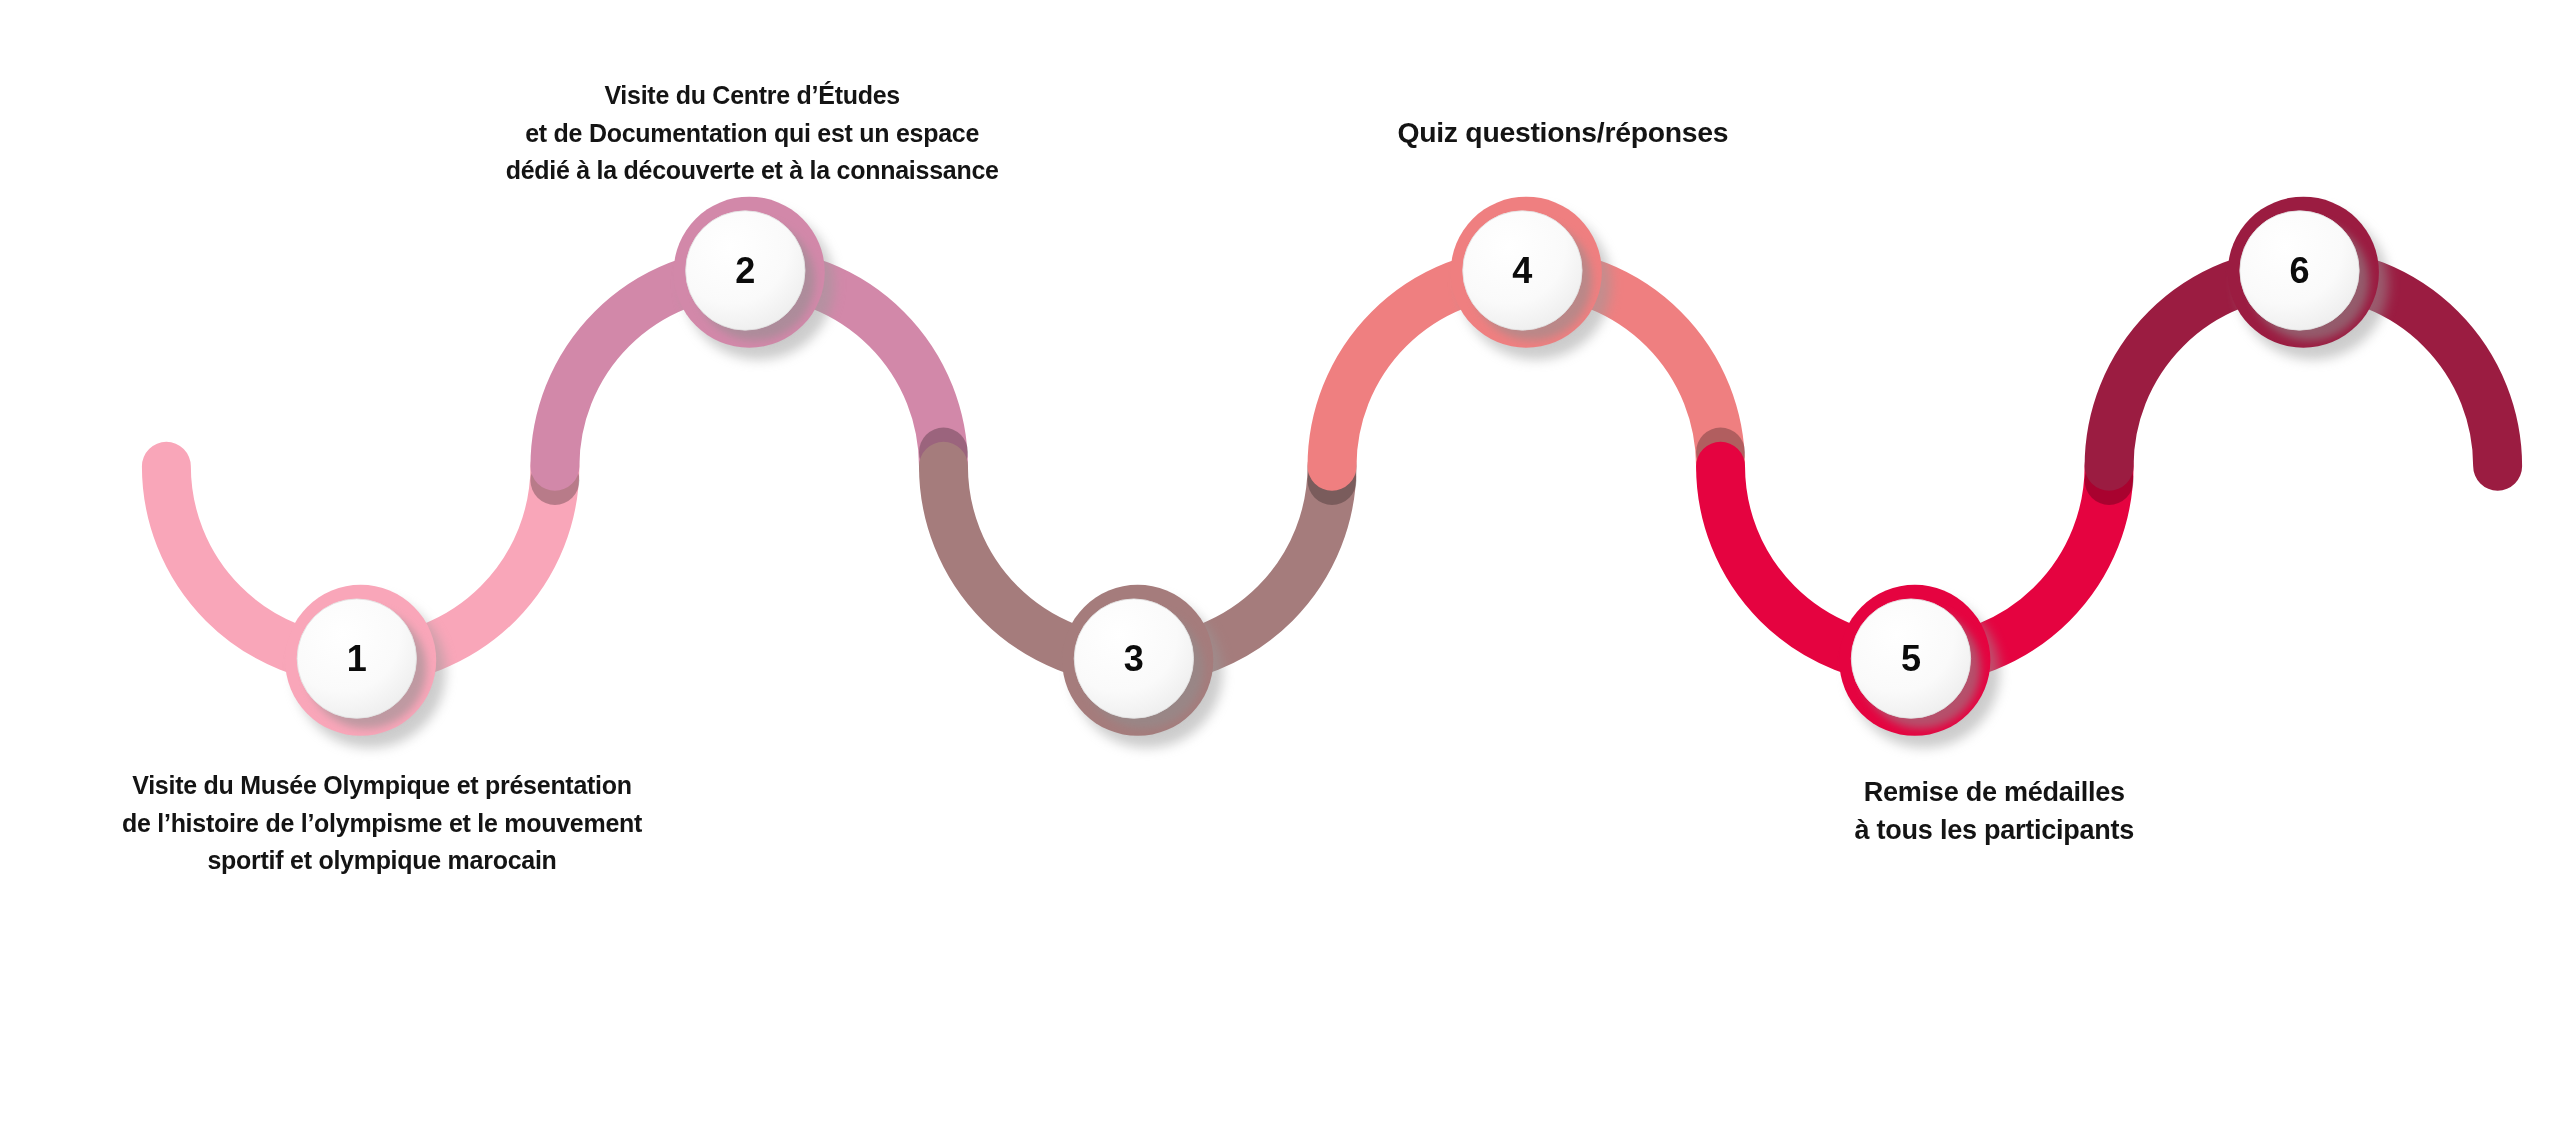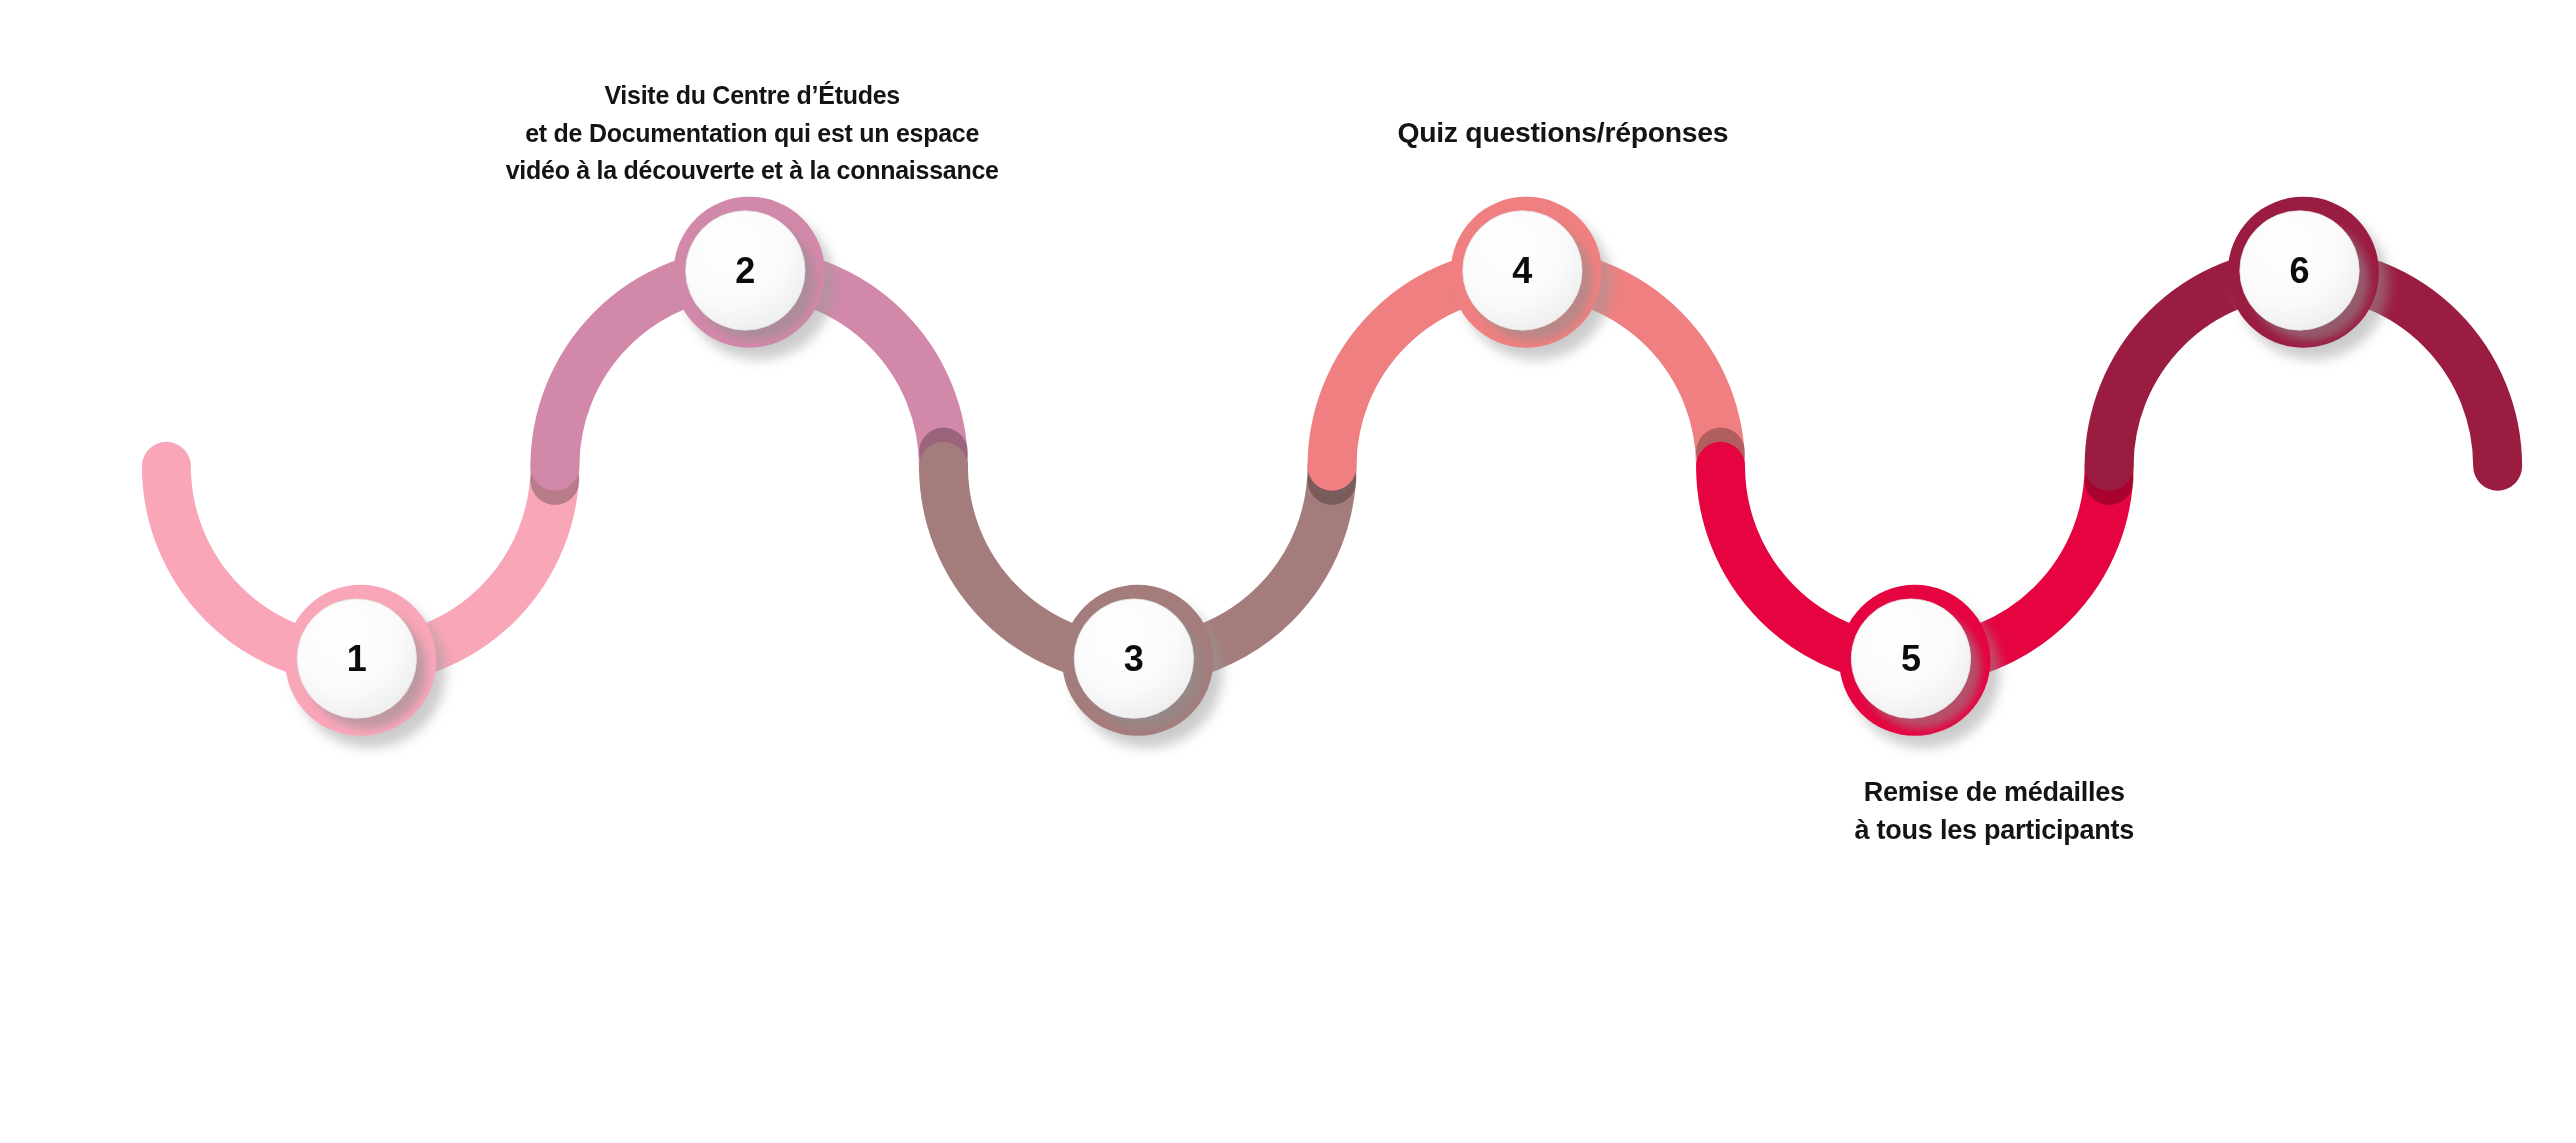--- a/index.html
+++ b/index.html
@@ -139,24 +139,27 @@
 
     <g>
       <circle class="ring-shadow" cx="5387" cy="662" r="176" filter="url(#blurBig)"></circle>
       <circle class="ring" cx="5365" cy="634" r="176" fill="#9B1C41"></circle>
       <circle class="disk-shadow" cx="5379" cy="654" r="139" filter="url(#blurSmall)"></circle>
       <circle class="disk" cx="5356" cy="630" r="139"></circle>
       <text class="num" x="5356" y="630" text-anchor="middle" dominant-baseline="central">6</text>
     </g>
   </svg>
 
+  <div class="label" style="left:14.83%; top:80.45%;">Visite du Musée Olympique et présentation
+de l’histoire de l’olympisme et le mouvement
+sportif et olympique marocain</div>
 
   <div class="label" style="left:29.20%; top:8.06%;">Visite du Centre d’Études
 et de Documentation qui est un espace
-vidéo à la découverte et à la connaissance</div>
+dédié à la découverte et à la connaissance</div>
 
 
   <div class="label size-lg" style="left:60.67%; top:11.98%;text-align:center;">Quiz questions/réponses</div>
 
   <div class="label size-md" style="left:77.42%; top:81.22%;">Remise de médailles
 à tous les participants</div>
 
 
 </div>
 

